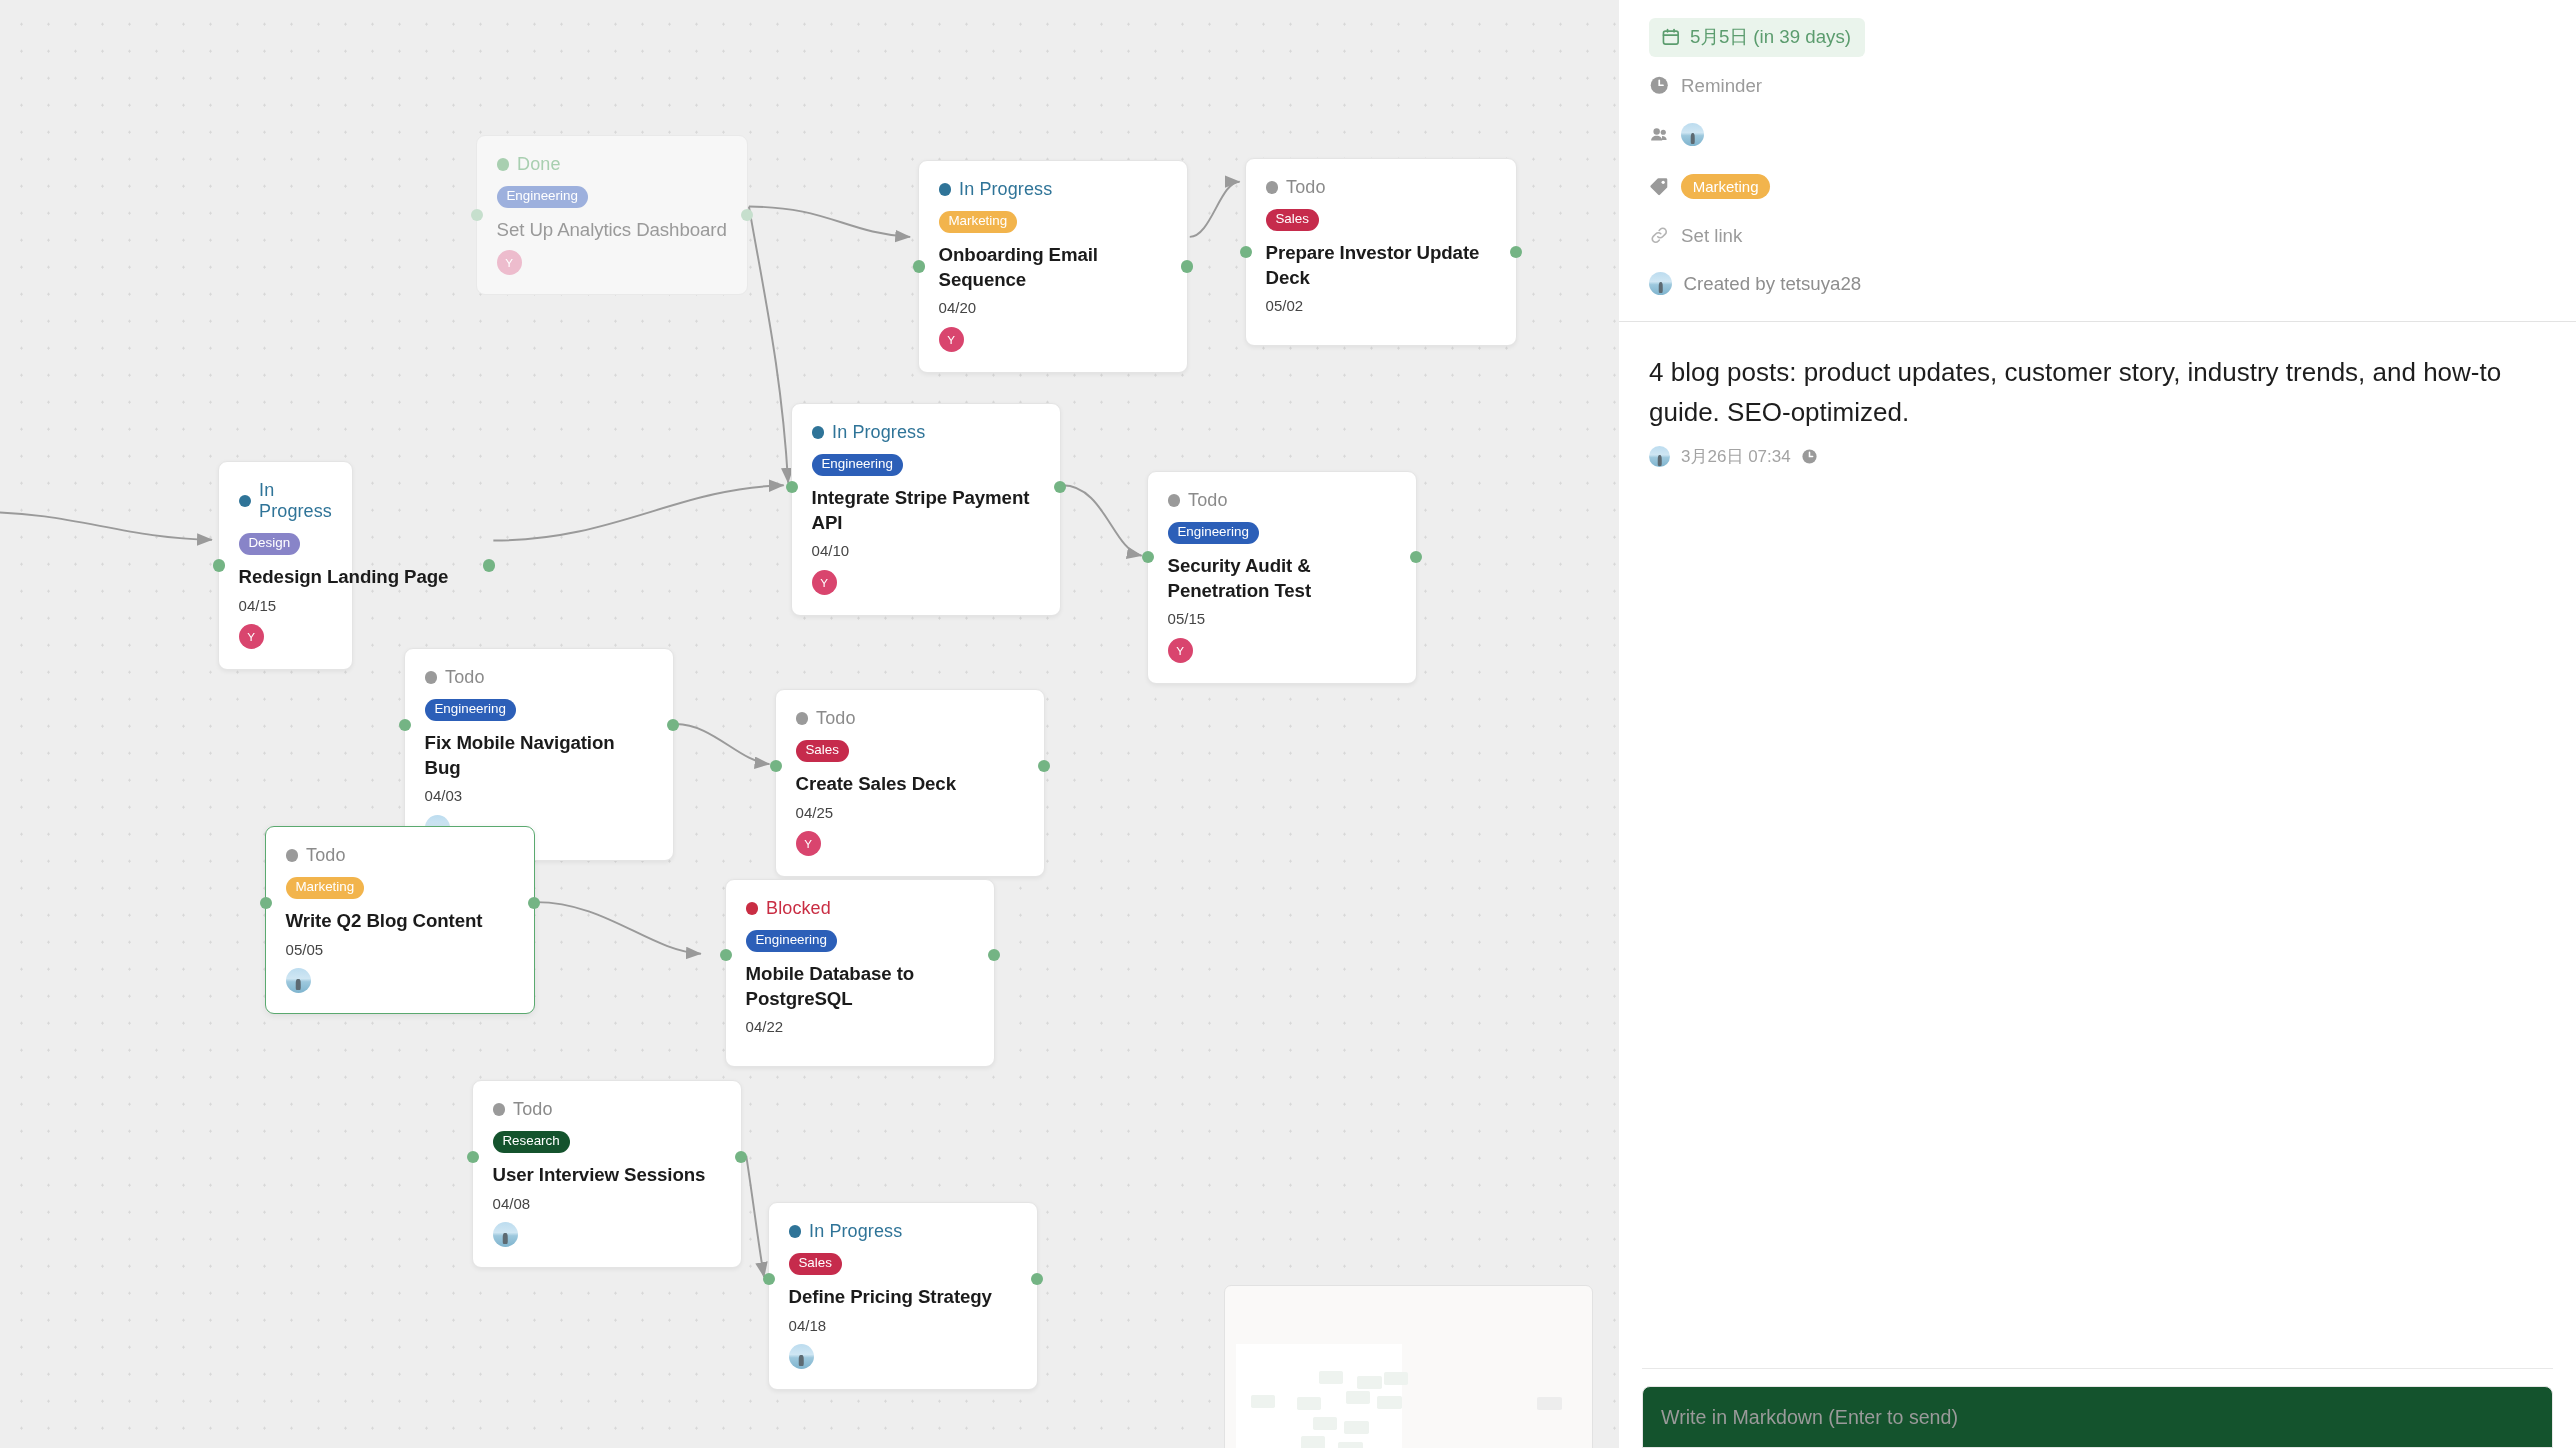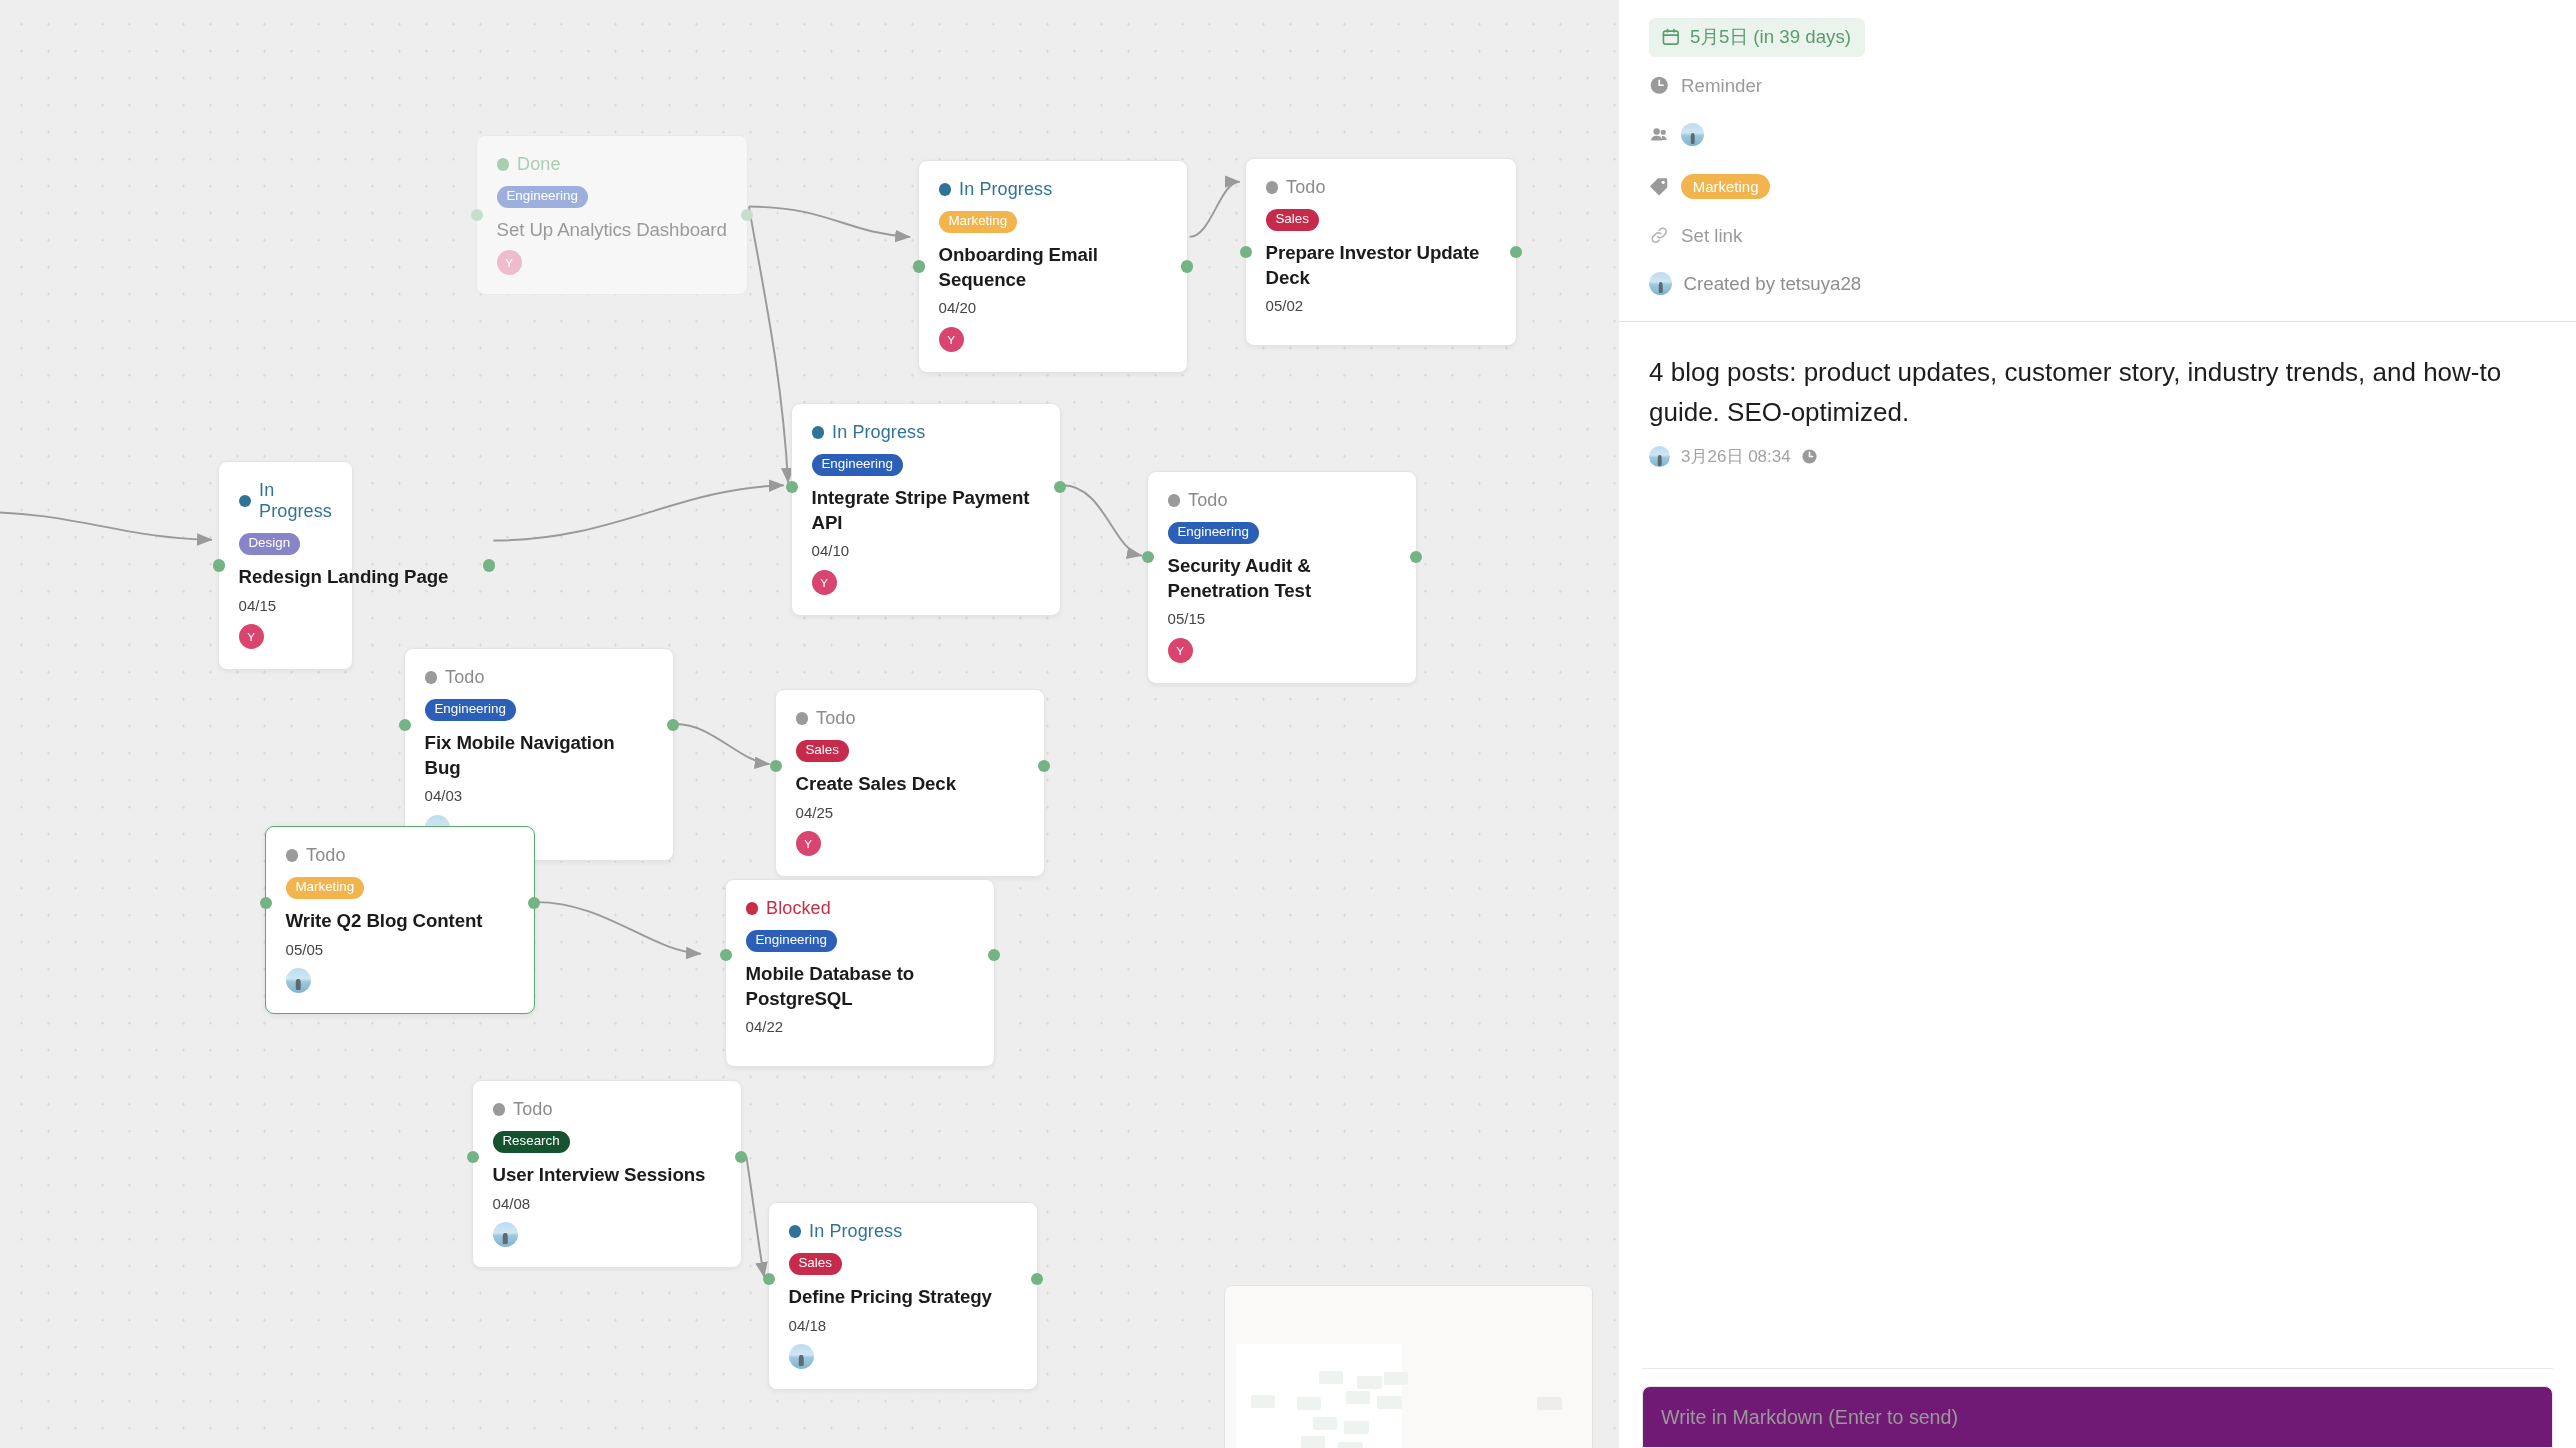--- a/index.html
+++ b/index.html
@@ -164,21 +164,21 @@
   .note-block { padding: 30px 30px 0 30px; }
   .note-text { font-size: 26px; color: #1d1d1d; line-height: 1.55; max-width: 891px; }
   .note-foot { display: flex; align-items: center; gap: 10.7px; margin-top: 12.5px; }
   .note-time { font-size: 17px; color: #a3a3a3; }
 
   #composer { padding: 0 23px 0 23px; }
   #composer-divider { height: 0.9px; background: #e8e8e8; }
   .composer-box {
     margin-top: 17px;
     height: 62px;
-    background: #701a75;
+    background: #14532d;
     border: 0.9px solid #e6e6e6;
     border-radius: 8px 8px 0 0;
     display: flex; align-items: center;
     padding: 0 18px;
   }
   .composer-box .ph { font-size: 19.6px; color: #9a9a9a; }
 
   svg.icn { display: block; }
 </style>
 </head>
@@ -453,21 +453,21 @@
           <span class="created-text">Created by tetsuya28</span>
         </div>
       </div>
 
       <div id="panel-divider"></div>
 
       <div class="note-block">
         <div class="note-text">4 blog posts: product updates, customer story, industry trends, and how-to guide. SEO-optimized.</div>
         <div class="note-foot">
           <span class="avatar avatar-photo" style="width:21.4px;height:21.4px;"></span>
-          <span class="note-time">3月26日 08:34</span>
+          <span class="note-time">3月26日 07:34</span>
           <span>
             <svg class="icn" width="17" height="17" viewBox="0 0 24 24">
               <circle cx="12" cy="12" r="10" fill="#9a9a9a"></circle>
               <path d="M12 6.2 L12 12 L16.4 12" stroke="#ffffff" stroke-width="2.2" fill="none" stroke-linecap="round"></path>
             </svg>
           </span>
         </div>
       </div>
 
     </div>

